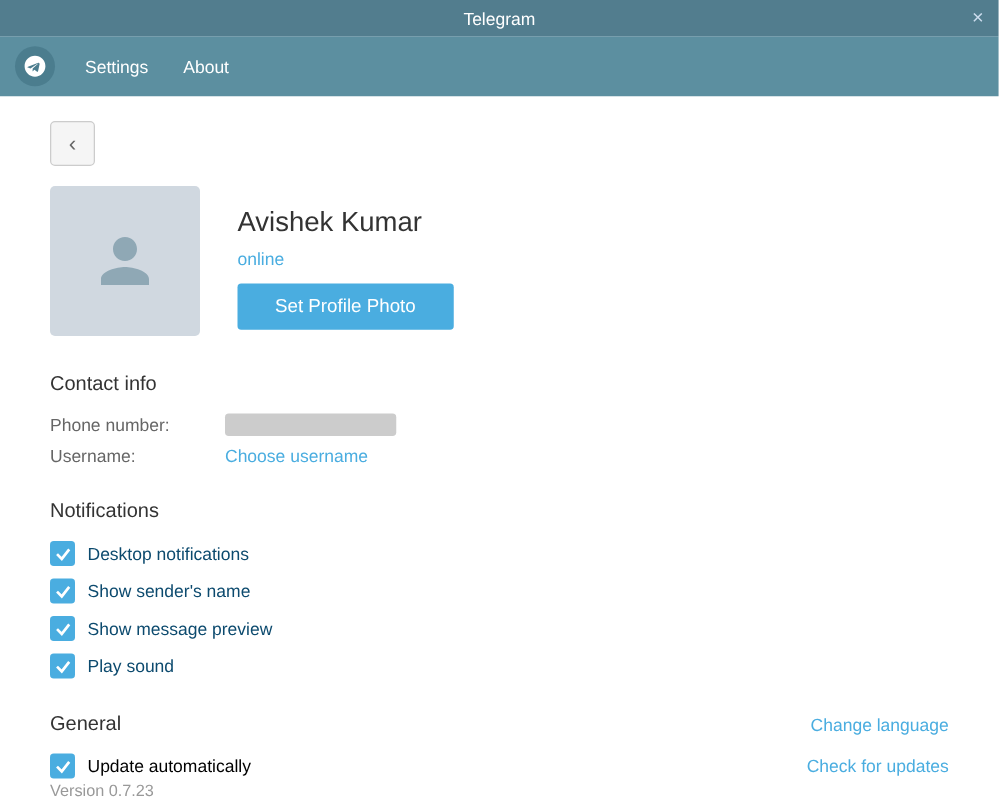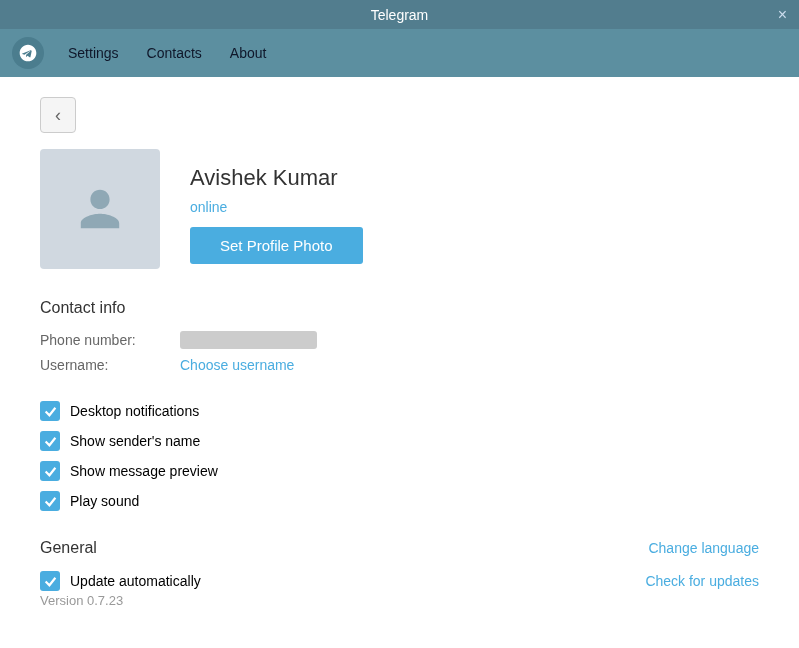--- a/index.html
+++ b/index.html
@@ -41,21 +41,21 @@
       height: 32px;
       background: #4b7d8e;
       border-radius: 50%;
       display: flex;
       align-items: center;
       justify-content: center;
       margin-right: 8px;
     }
     .menu-logo svg { width: 20px; height: 20px; }
     .menu-item {
-      color: #0f172a;
+      color: #ffffff;
       padding: 6px 12px;
       cursor: pointer;
       border-radius: 4px;
       font-size: 14px;
     }
 
     .content {
       padding: 20px 40px;
       overflow-y: auto;
       height: calc(648px - 38px - 48px);
@@ -136,21 +136,21 @@
       padding: 2px 40px;
     }
 
     .notifications-section { margin-bottom: 28px; }
     .checkbox-row {
       display: flex;
       align-items: center;
       gap: 10px;
       margin-bottom: 10px;
       font-size: 14px;
-      color: #000000;
+      color: #0c4a6e;
     }
     .checkbox-custom {
       width: 20px;
       height: 20px;
       background: #4aade0;
       border-radius: 3px;
       display: flex;
       align-items: center;
       justify-content: center;
       cursor: pointer;
@@ -182,21 +182,20 @@
   <button class="title-bar-close">×</button>
 </div>
 
 <div class="menu-bar">
   <div class="menu-logo">
     <svg viewBox="0 0 24 24" fill="white">
       <path d="M12 2C6.48 2 2 6.48 2 12s4.48 10 10 10 10-4.48 10-10S17.52 2 12 2zm4.64 6.8l-1.7 8c-.12.57-.46.71-.93.44l-2.6-1.92-1.25 1.2c-.14.14-.26.26-.53.26l.19-2.65 4.84-4.37c.21-.19-.05-.29-.32-.1L7.67 14.07l-2.54-.8c-.55-.17-.56-.55.12-.82l9.9-3.82c.46-.17.86.11.69.77l-.2.4z"></path>
     </svg>
   </div>
   <div class="menu-item">Settings</div>
-  <div class="menu-item">Contacts</div>
   <div class="menu-item">About</div>
 </div>
 
 <div class="content">
 
   
   <div class="back-btn">
     <span>‹</span>
   </div>
 
@@ -222,20 +221,21 @@
       <span class="phone-blur">+91 982 ...</span>
     </div>
     <div class="contact-row">
       <span class="contact-label">Username:</span>
       <a class="contact-link">Choose username</a>
     </div>
   </div>
 
   
   <div class="notifications-section">
+    <div class="section-title">Notifications</div>
 
     <div class="checkbox-row">
       <div class="checkbox-custom">
         <svg viewBox="0 0 12 12" fill="white">
           <polyline points="1.5,6 5,9.5 10.5,2.5" stroke="white" stroke-width="2" fill="none"></polyline>
         </svg>
       </div>
       <span>Desktop notifications</span>
     </div>
 

